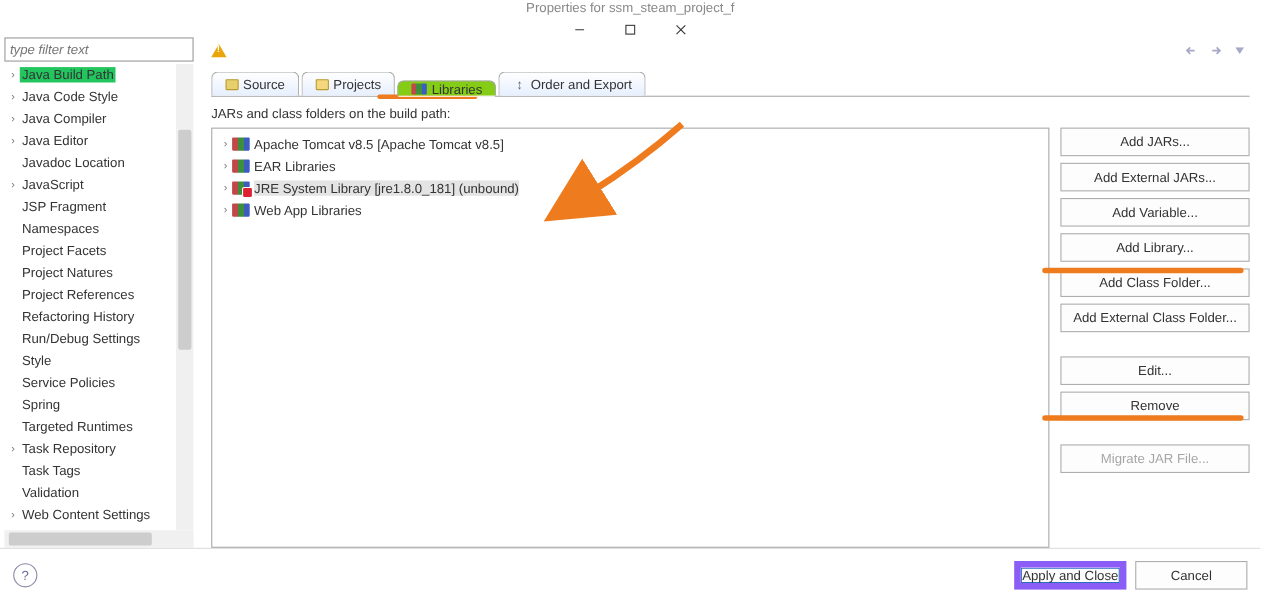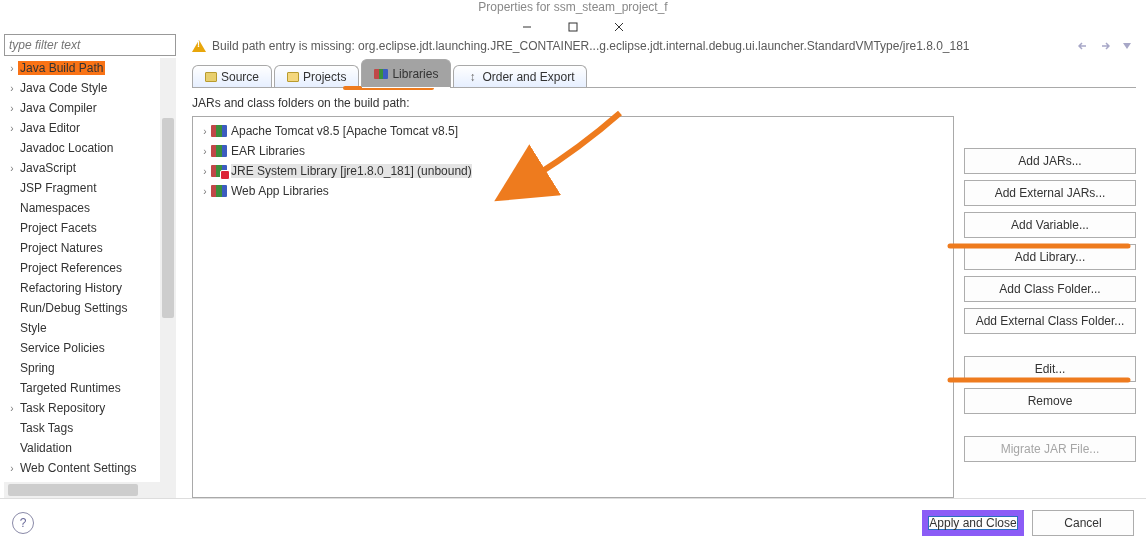--- a/index.html
+++ b/index.html
@@ -10,21 +10,21 @@
   .titlebar .sysbtn { width: 44px; height: 26px; display: flex; align-items: center; justify-content: center; color: #555; }
   .eclipse-icon { width: 14px; height: 14px; border-radius: 50%; background: radial-gradient(circle at 35% 35%, #6a6ab2, #2b2b5f); margin-right: 6px; }
 
   .main { display: flex; height: 470px; }
   .sidebar { width: 180px; display: flex; flex-direction: column; border-right: 0; padding: 6px 4px 0 4px; }
   .filter { width: 100%; height: 22px; border: 1px solid #999; padding: 0 4px; color: #ef4444; font-style: italic; }
   .tree { flex: 1; overflow: hidden; margin-top: 2px; position: relative; }
   .tree-item { display: flex; align-items: center; height: 20px; padding-left: 2px; white-space: nowrap; }
   .tree-item .exp { width: 12px; text-align: center; color: #7a7a7a; font-size: 10px; }
   .tree-item .lbl { padding: 0 2px; }
-  .tree-item.selected .lbl { background: #f97316; }
+  .tree-item.selected .lbl { background: #22c55e; }
   .tree .vscroll { position: absolute; top: 0; right: 0; width: 16px; height: 100%; background: #f0f0f0; }
   .tree .vscroll .thumb { position: absolute; left: 2px; width: 12px; top: 60px; height: 200px; background: #cdcdcd; border-radius: 2px; }
   .sidebar .hscroll { height: 16px; background: #f0f0f0; position: relative; }
   .sidebar .hscroll .thumb { position: absolute; top: 2px; left: 4px; width: 130px; height: 12px; background: #cdcdcd; border-radius: 2px; }
 
   .content { flex: 1; position: relative; padding: 6px 10px 0 12px; display: flex; flex-direction: column; }
   .warning { display: flex; align-items: center; height: 24px; color: #5a5a5a; }
   .warn-icon { width: 0; height: 0; border-left: 7px solid transparent; border-right: 7px solid transparent; border-bottom: 12px solid #e8a60b; margin-right: 6px; position: relative; }
   .warn-icon::after { content: "!"; position: absolute; left: -2px; top: -1px; color: #fff; font-size: 9px; font-weight: bold; }
   .nav-arrows { display: flex; gap: 4px; margin-left: auto; }
@@ -33,39 +33,39 @@
   
   .tabs { display:flex; align-items:flex-end; height:26px; position:relative; margin-top:4px;
            border-bottom:1px solid #a9a9a9; }
   .tab{
     position:relative; display:flex; align-items:center; gap:4px; height:22px;
     padding:0 12px; margin-right:2px; cursor:default;
     border:1px solid #a9a9a9; border-bottom:none;
     border-top-left-radius:6px; border-top-right-radius:6px;
     background:linear-gradient(to bottom,#ffffff,#e6efff);
   }
-  .tab.active{ background:#a3a3a3; height:28px; z-index:2; }
+  .tab.active{ background:#84cc16; height:14px; z-index:2; }
   .tab.active::after{
     content:""; position:absolute; left:0; right:0; bottom:-1px; height:1px; background:#ffffff;
   }
   .tab .lib-icon { width: 14px; height: 10px; background: linear-gradient(90deg,#c04848 0 33%,#3c8f3c 33% 66%,#3c5cc0 66% 100%); border-radius:1px; }
   .tab .src-icon { width: 12px; height: 10px; background: #e8cf6e; border: 1px solid #b89b2f; border-radius:1px; }
   .tab .proj-icon { width: 12px; height: 10px; background: #f4d77e; border: 1px solid #b89b2f; border-radius:1px; }
   .tab .exp-icon { width: 12px; height: 10px; display:flex; align-items:center; justify-content:center; color:#6a6a6a; }
 
   .tab-body { display: flex; gap: 10px; flex: 1; margin-top: 6px; }
   .tree-panel { flex: 1; border: 1px solid #a9a9a9; padding: 4px 0 4px 6px; overflow: hidden; }
   .lib-item { display: flex; align-items: center; height: 20px; }
   .lib-item .exp { width: 12px; color: #7a7a7a; font-size: 10px; text-align: center; }
   .lib-item .icon { width: 16px; height: 12px; margin-right: 4px; background: linear-gradient(90deg,#c04848 0 33%,#3c8f3c 33% 66%,#3c5cc0 66% 100%); border-radius:1px; }
   .lib-item.err .icon { position: relative; }
   .lib-item.err .icon::after { content:""; position:absolute; right:-3px; bottom:-3px; width:8px; height:8px; background:#d23; border:1px solid #fff; border-radius:2px; }
   .lib-item.selected .lbl { background: #e4e4e4; }
 
-  .btn-col { width: 172px; display: flex; flex-direction: column; gap: 6px; margin-top: 32px; }
+  .btn-col { width: 172px; display: flex; flex-direction: column; gap: 6px; }
   .btn-col .gap { height: 10px; }
   .wbtn { height: 26px; border: 1px solid #adadad; background: #fdfdfd; display: flex; align-items: center; justify-content: center; color: #333; }
   .wbtn.disabled { color: #a6a6a6; }
 
   .apply-row { display: flex; justify-content: flex-end; padding: 8px 10px 0 0; height: 42px; }
   .apply-row .wbtn { width: 90px; height: 26px; }
 
   .footer { height: 48px; border-top: 1px solid #ddd; display: flex; align-items: center; padding: 0 12px; }
   .help { width: 22px; height: 22px; border: 1.5px solid #8a8aa8; border-radius: 50%; display:flex; align-items:center; justify-content:center; color:#6a6a9a; }
   .footer .spacer { flex: 1; }
@@ -195,21 +195,20 @@
     </div>
     <div class="hscroll">
         <div class="thumb"></div>
       </div>
   </div>
 
   <div class="content">
 
     <div class="warning">
       <div class="warn-icon"></div>
-      <span>Build path entry is missing: org.eclipse.jdt.launching.JRE_CONTAINER...g.eclipse.jdt.internal.debug.ui.launcher.StandardVMType/jre1.8.0_181</span>
       <div class="nav-arrows">
         <div class="nav-arrow">
           <svg width="10" height="10">
               <path d="M8 5 H2 M4 2 L1 5 L4 8" fill="none" stroke="#a7a7c7" stroke-width="1.5"></path>
             </svg>
         </div>
         <div class="nav-arrow">
           <svg width="10" height="10">
               <path d="M2 5 H8 M6 2 L9 5 L6 8" fill="none" stroke="#a7a7c7" stroke-width="1.5"></path>
             </svg>

